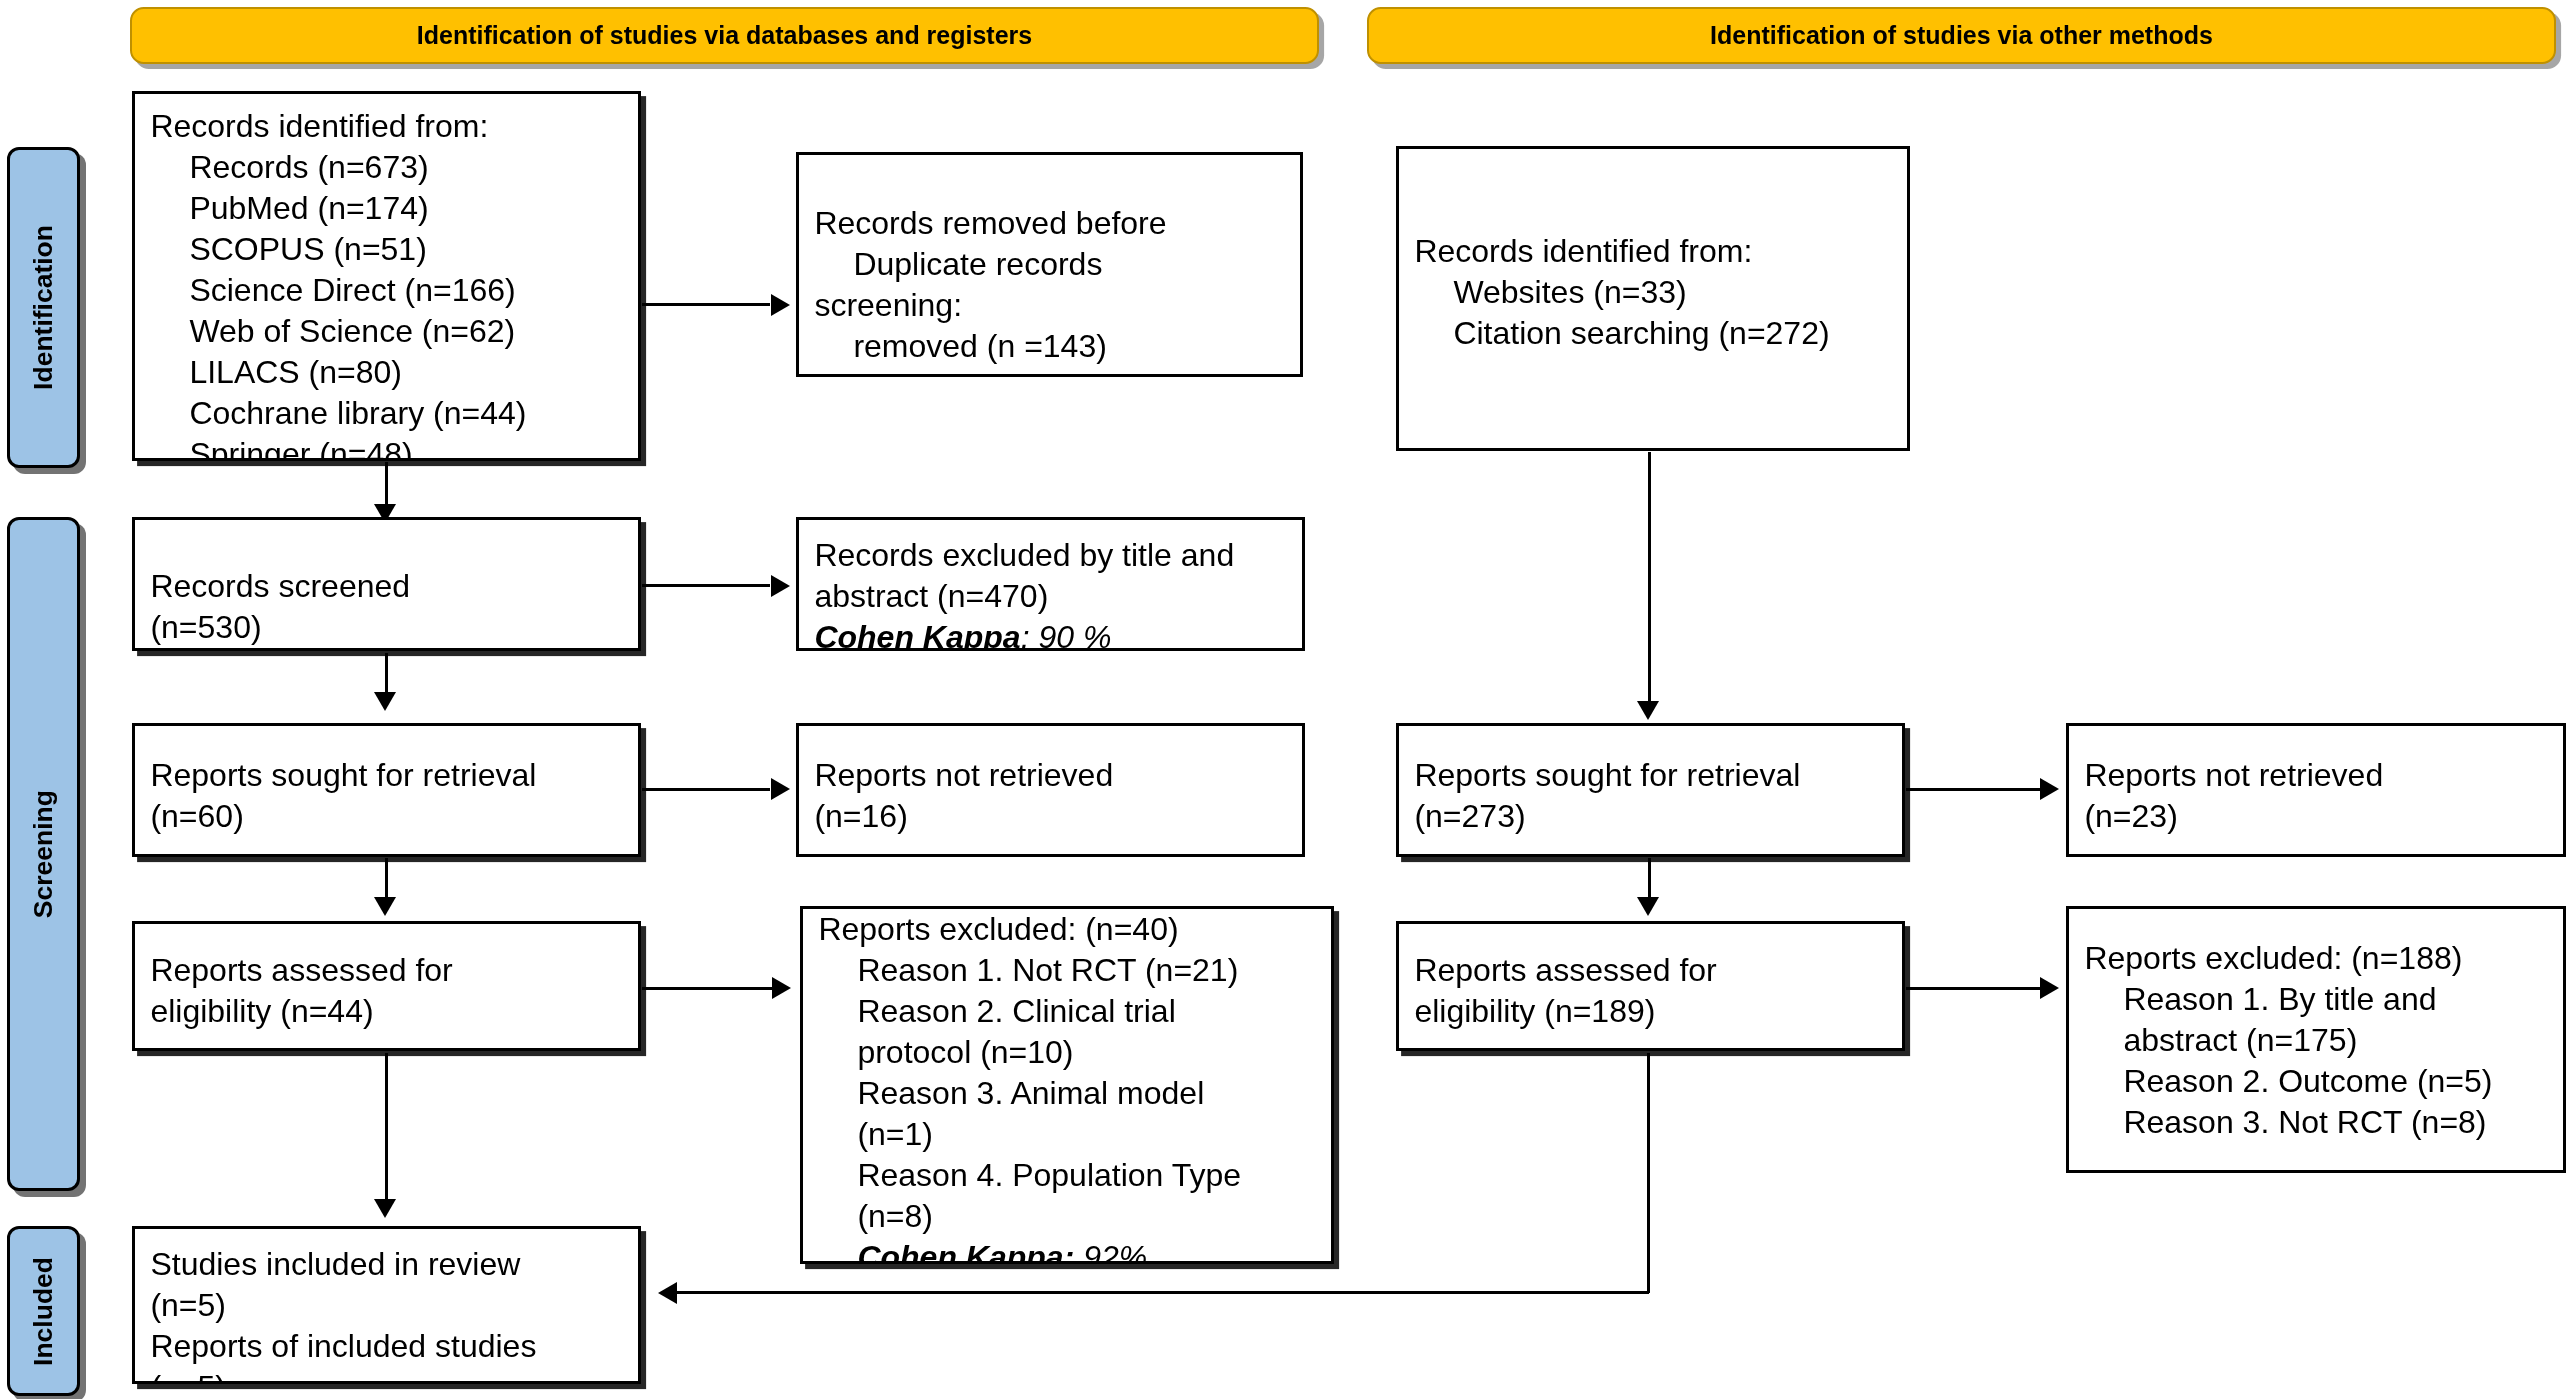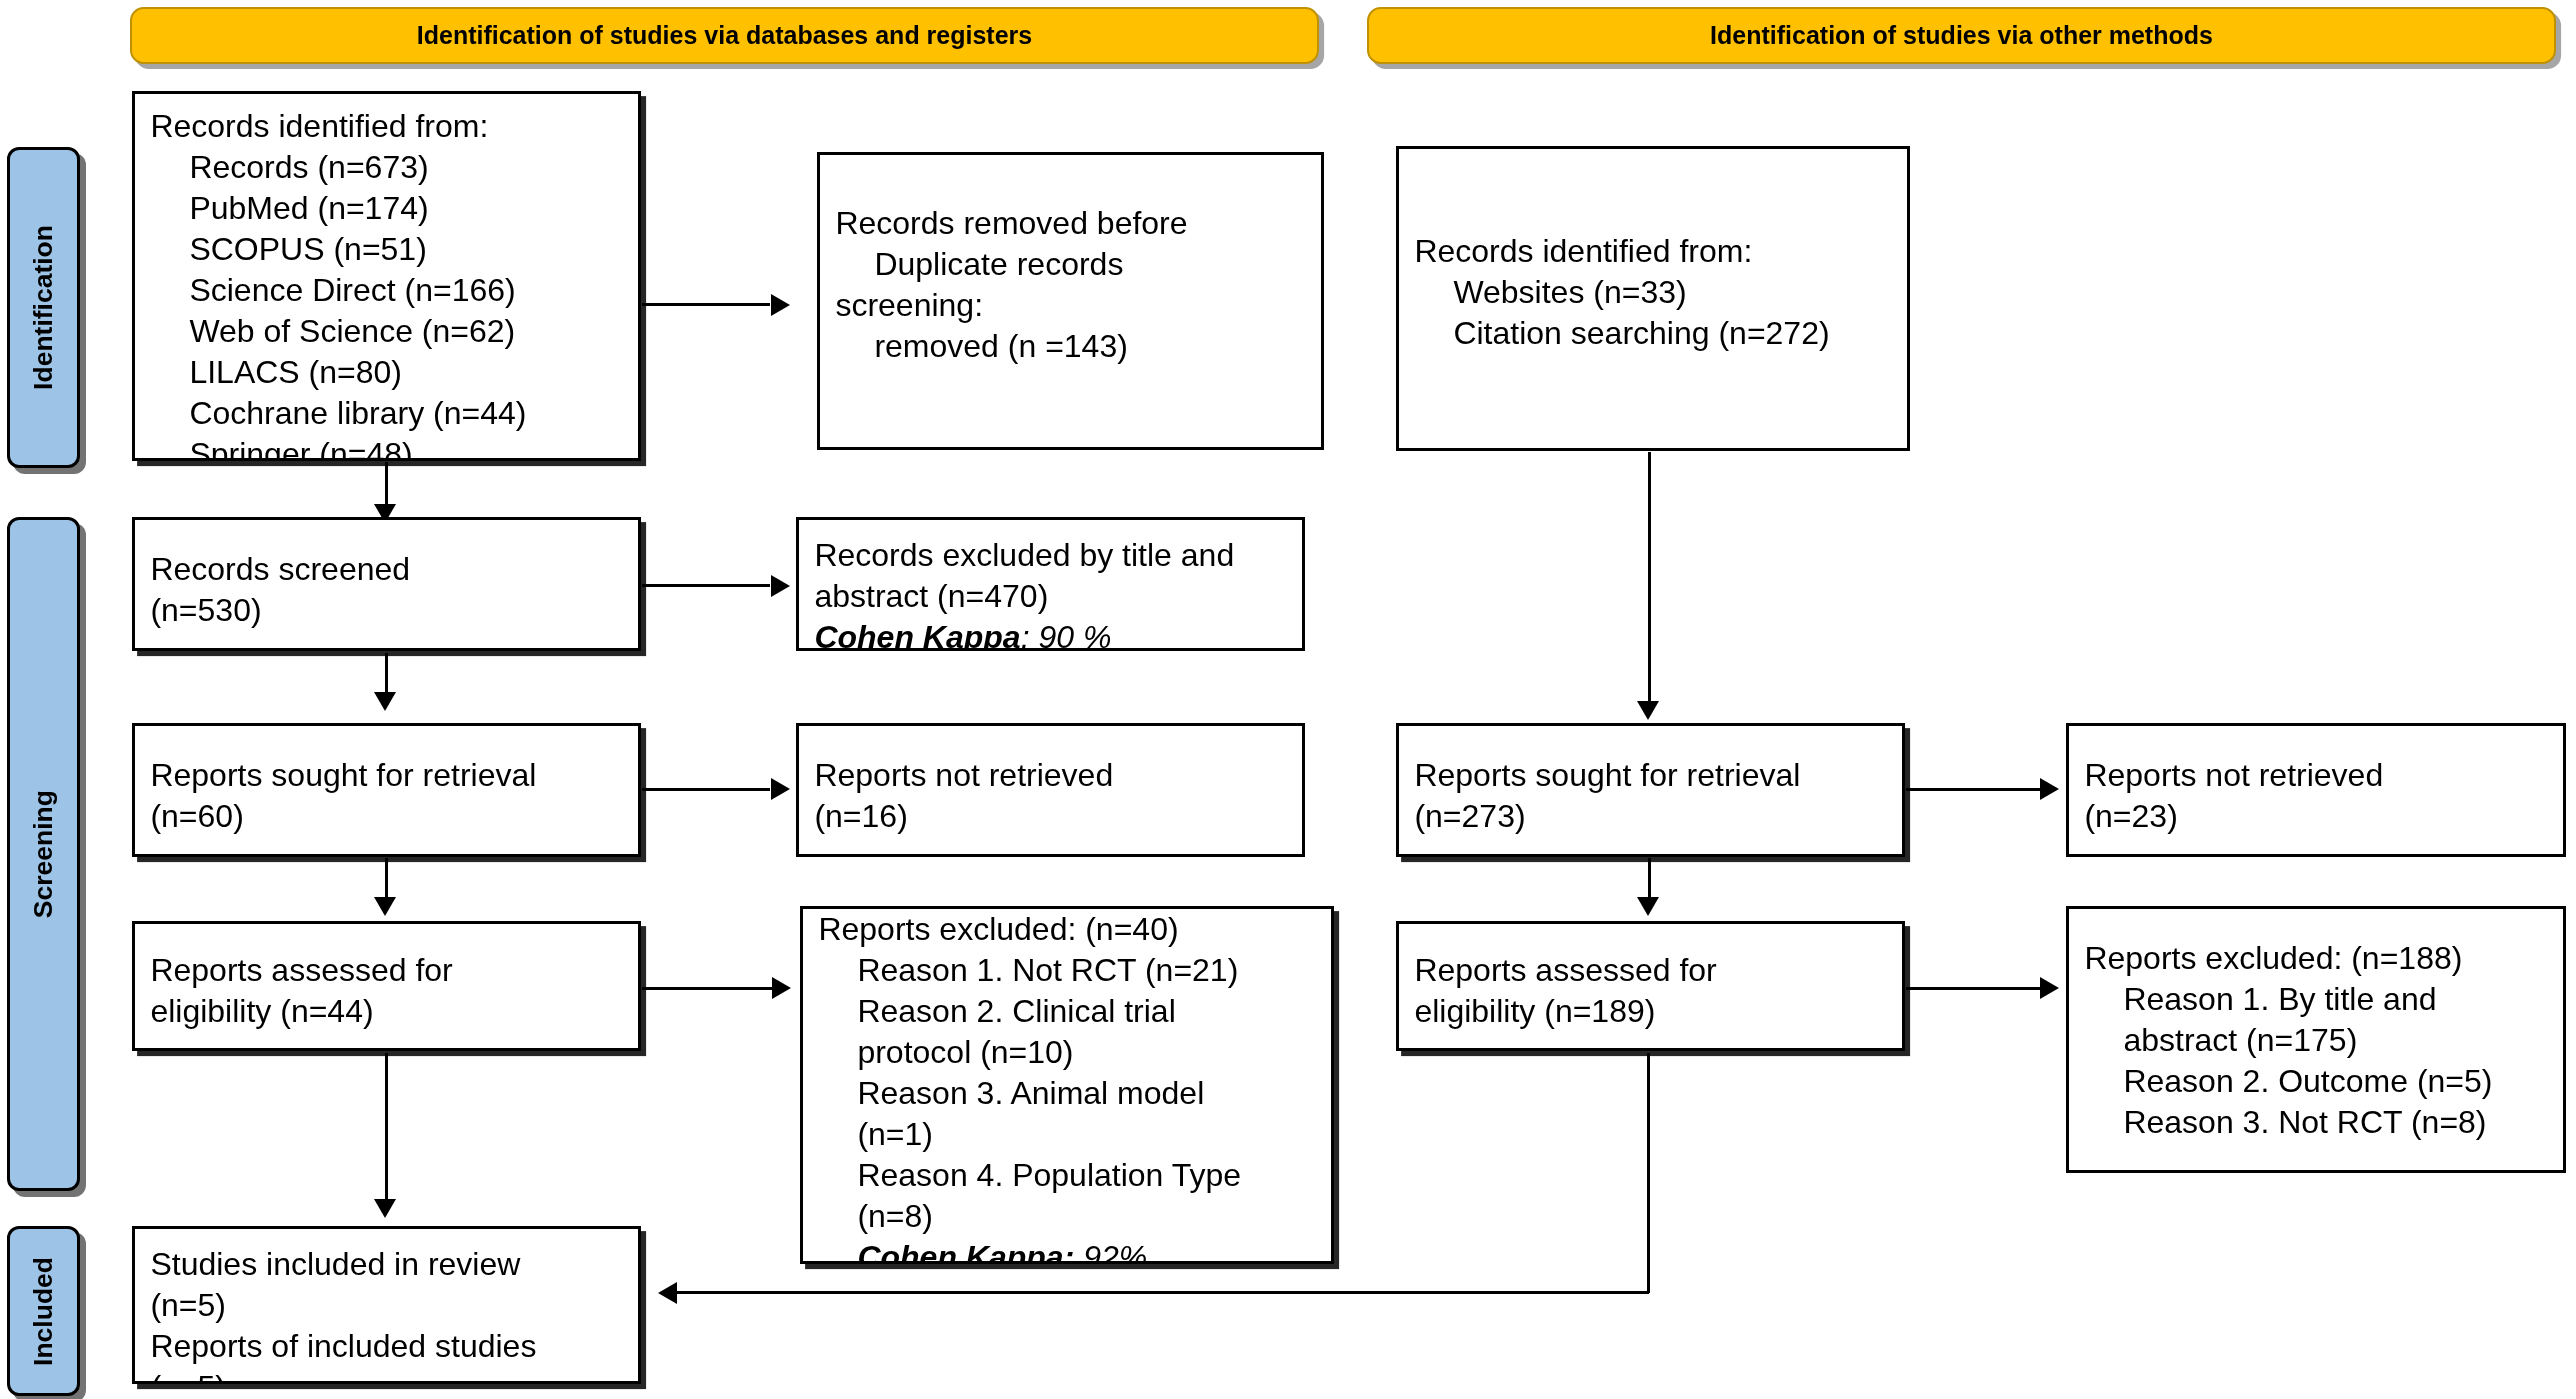--- a/index.html
+++ b/index.html
@@ -135,21 +135,21 @@
     <div class="line ind1">PubMed (n=174)</div>
     <div class="line ind1">SCOPUS (n=51)</div>
     <div class="line ind1">Science Direct (n=166)</div>
     <div class="line ind1">Web of Science (n=62)</div>
     <div class="line ind1">LILACS (n=80)</div>
     <div class="line ind1">Cochrane library (n=44)</div>
     <div class="line ind1">Springer (n=48)</div>
     <div class="line ind1">Sicelo (n=48)</div>
   </div>
 
-  <div class="box thin" style="left:796px; top:152px; width:507px; height:298px; padding-top:48px;margin-left:21px;">
+  <div class="box thin" style="left:796px; top:152px; width:507px; height:225px; padding-top:48px;">
     <div class="line">Records removed before</div>
     <div class="line ind1">Duplicate records</div>
     <div class="line">screening:</div>
     <div class="line ind1">removed (n =143)</div>
   </div>
 
   <div class="box thin" style="left:1396px; top:146px; width:514px; height:305px; padding-top:82px;">
     <div class="line">Records identified from:</div>
     <div class="line ind1">Websites (n=33)</div>
     <div class="line ind1">Citation searching (n=272)</div>
@@ -157,21 +157,21 @@
 
   <div class="conn h" style="left:642px; top:303px; width:128px;"></div>
   <div class="arrowhead right" style="left:771px; top:294px;"></div>
 
   <div class="conn v" style="left:385px; top:462px; height:51px;"></div>
   <div class="arrowhead down" style="left:374px; top:504px;"></div>
 
   <div class="conn v" style="left:1648px; top:452px; height:257px;"></div>
   <div class="arrowhead down" style="left:1637px; top:701px;"></div>
 
-  <div class="box" style="left:132px; top:517px; width:509px; height:134px; padding-top:29px;">
+  <div class="box" style="left:132px; top:517px; width:509px; height:134px; padding-top:46px;">
     <div class="line">Records screened</div>
     <div class="line">(n=530)</div>
   </div>
 
   <div class="box thin" style="left:796px; top:517px; width:509px; height:134px; padding-top:15.4px;">
     <div class="line">Records excluded by title and</div>
     <div class="line">abstract (n=470)</div>
     <div class="line"><span class="kappa">Cohen Kappa</span><span class="kappaval">: 90 %</span></div>
   </div>
 

